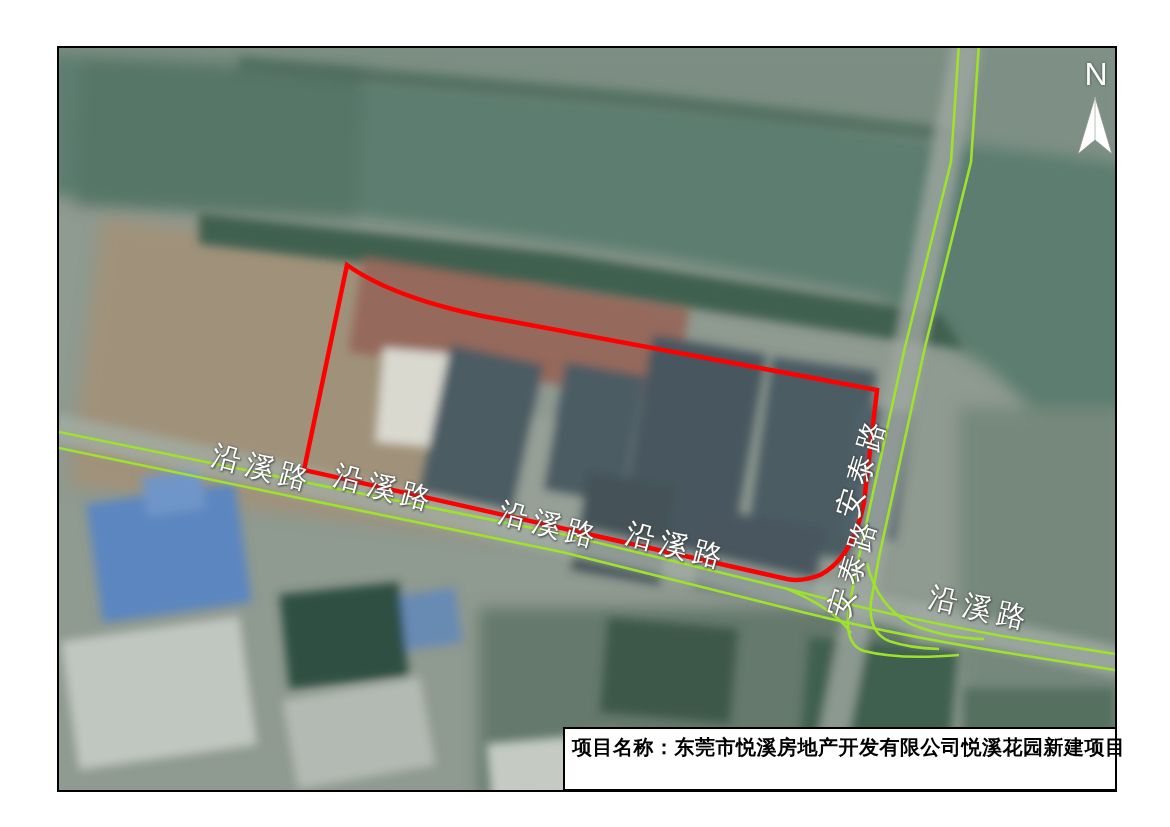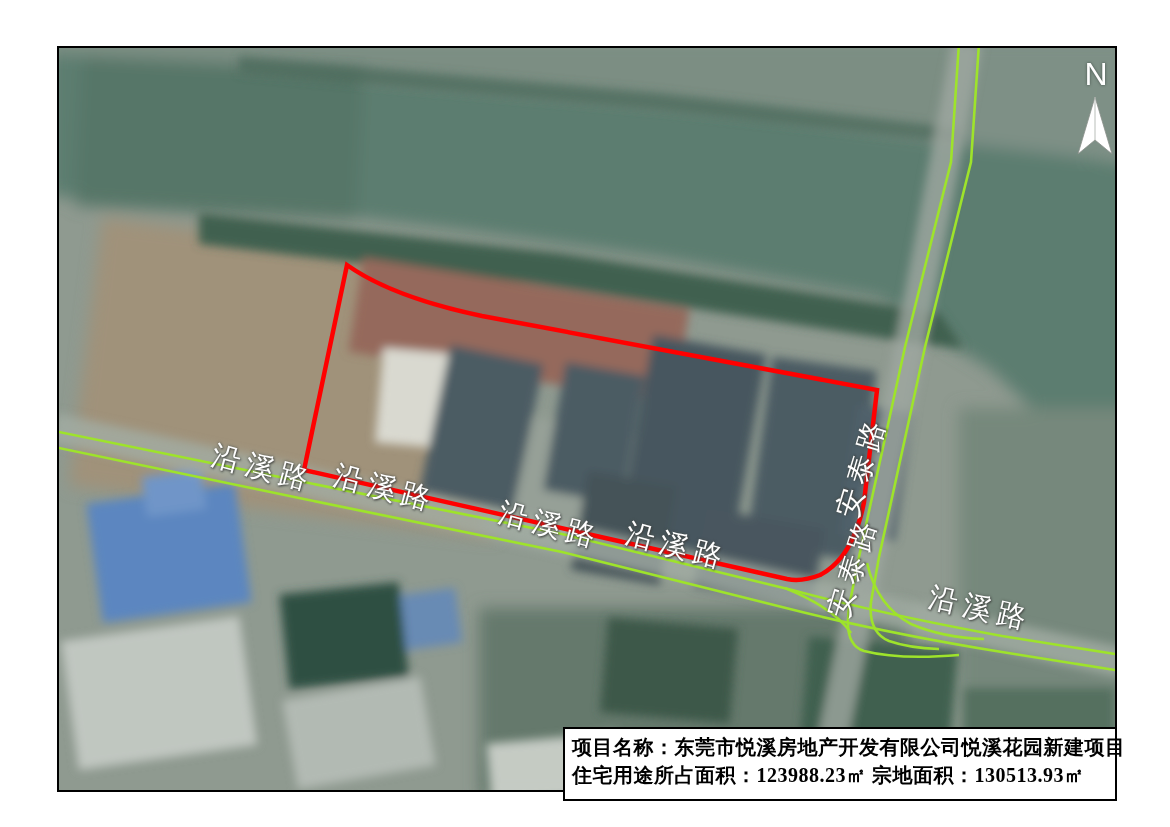--- a/index.html
+++ b/index.html
@@ -18,21 +18,21 @@
     transform-origin:0 50%;
     text-shadow:0 0 3px rgba(70,75,70,.95),1px 1px 2px rgba(60,60,60,.8);
     font-family:"Liberation Serif","DejaVu Serif",serif;
   }
   #north-label{
     position:absolute;left:1022px;top:8px;width:30px;text-align:center;
     color:#ffffff;font-size:32px;font-family:"Liberation Sans","DejaVu Sans",sans-serif;
     text-shadow:0 0 3px rgba(50,60,55,.8);z-index:4;
   }
   #info-box{
-    position:absolute;left:563px;top:727px;width:554px;height:74px;box-sizing:border-box;
+    position:absolute;left:563px;top:727px;width:554px;height:64px;box-sizing:border-box;
     background:#ffffff;border:2px solid #000;z-index:10;
     padding:4px 7px 0 7px;
   }
   .info-line{
     white-space:nowrap;font-weight:bold;color:#000;font-size:20px;line-height:28px;
     font-family:"Liberation Serif","DejaVu Serif",serif;letter-spacing:.5px;
   }
 </style>
 </head>
 <body>
@@ -109,14 +109,13 @@
       <span class="road-label" style="left: 870px; top: 529px; transform: rotate(13deg); color: rgb(255, 255, 255);">沿溪路</span>
       <span class="road-label" style="left: 788px; top: 449px; transform: rotate(-73deg); color: rgb(255, 255, 255);">安泰路</span>
       <span class="road-label" style="left: 779px; top: 549px; transform: rotate(-73deg); color: rgb(255, 255, 255);">安泰路</span>
     </div>
 
   <div id="north-label">N</div>
 </div>
 
 <div id="info-box">
   <div class="info-line">项目名称：东莞市悦溪房地产开发有限公司悦溪花园新建项目</div>
-  <div class="info-line">住宅用途所占面积：123988.23㎡ 宗地面积：130513.93㎡</div>
 </div>
 
 </body></html>

